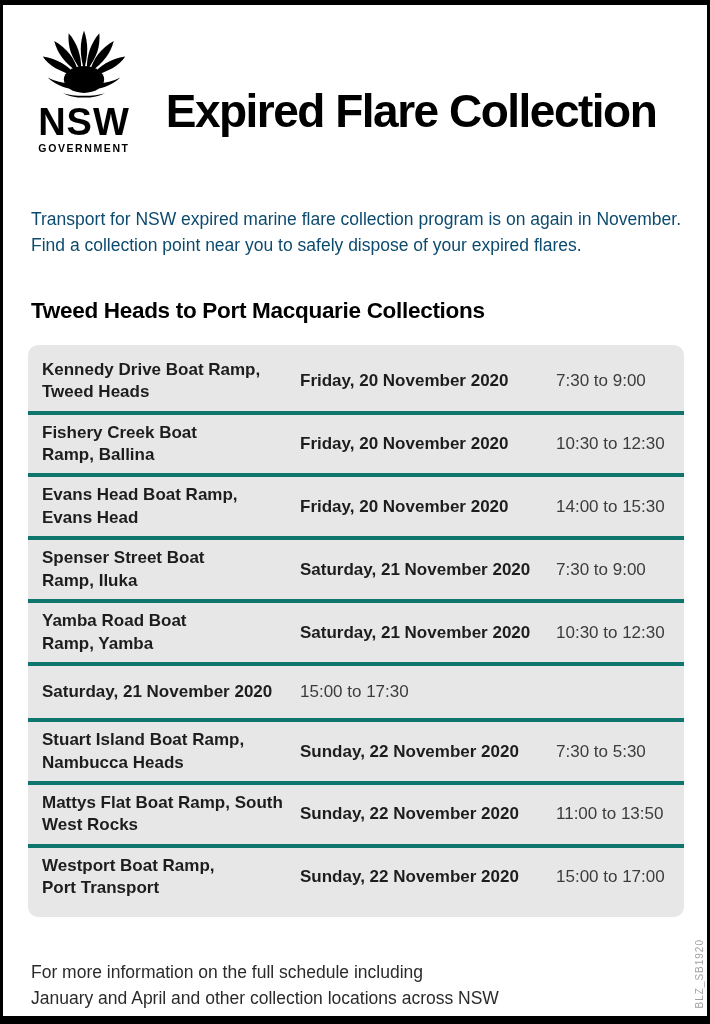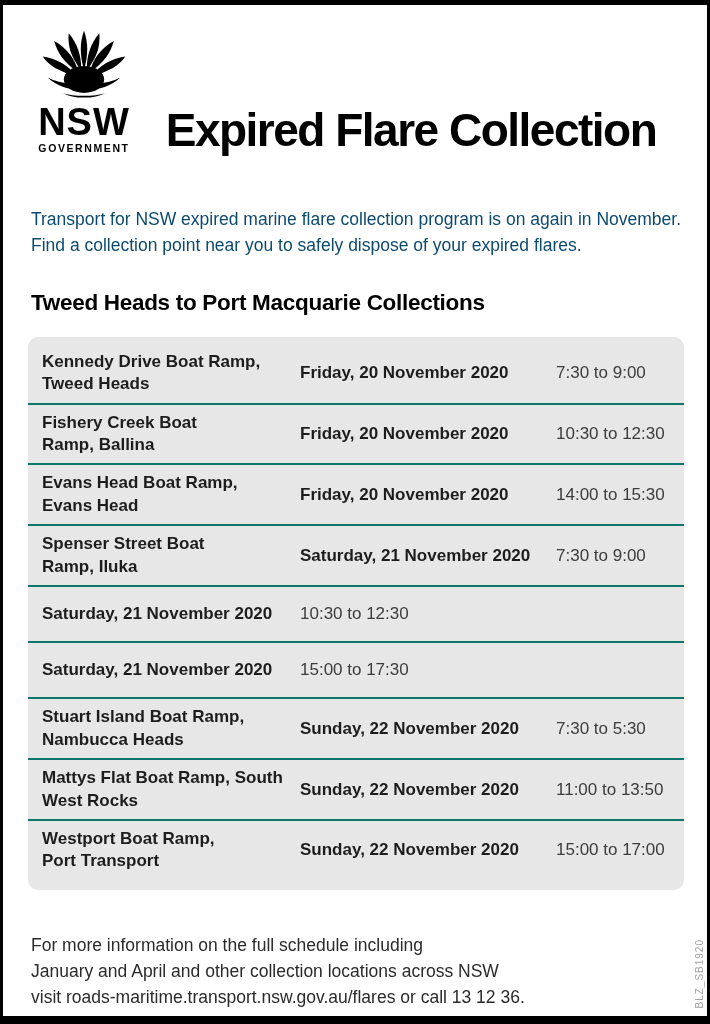--- a/index.html
+++ b/index.html
@@ -14,21 +14,21 @@
     width: 710px;
     height: 1024px;
     background: #ffffff;
     border-style: solid;
     border-color: #000000;
     border-width: 5px 3px 8px 3px;
     padding: 20px 25px 0 25px;
     overflow: hidden;
   }
   
-  .header { display: flex; align-items: flex-end; }
+  .header { display: flex; align-items: flex-start; }
   .logo-block {
     width: 112px;
     flex: 0 0 auto;
     display: flex;
     flex-direction: column;
     align-items: center;
     margin-top: 4px;
   }
   .logo-flower { width: 96px; height: 74px; display: block; }
   .logo-org {
@@ -58,42 +58,42 @@
   
   .intro {
     margin-top: 52px;
     margin-left: 3px;
     font-size: 17.5px;
     line-height: 1.5;
     color: #0c4a6e;
     white-space: pre-line;
   }
   .section-heading {
-    margin-top: 31px;
+    margin-top: 39px;
     margin-left: 3px;
     font-size: 22.5px;
     font-weight: 700;
     letter-spacing: -0.3px;
     color: #000;
   }
   
   .schedule {
     margin-top: 21px;
     width: 656px;
     background: #e7e7e7;
     border-radius: 10px;
     padding: 7px 0 10px 0;
   }
   .schedule-row {
     display: grid;
     grid-template-columns: 258px 256px 1fr;
     align-items: center;
     min-height: 56px;
     padding-left: 14px;
-    border-bottom: 2px solid #0f766e;
+    border-bottom: 4px solid #0f766e;
   }
   .schedule-row:last-child { border-bottom: none; }
   .cell-location {
     font-size: 17px;
     font-weight: 700;
     line-height: 1.32;
     color: #1d1d1d;
     white-space: pre-line;
     padding: 7px 8px 7px 0;
   }
@@ -182,20 +182,22 @@
       <div class="cell-date">Friday, 20 November 2020</div>
       <div class="cell-time">14:00 to 15:30</div>
     </div>
     <div class="schedule-row">
       <div class="cell-location">Spenser Street Boat
 Ramp, Iluka</div>
       <div class="cell-date">Saturday, 21 November 2020</div>
       <div class="cell-time">7:30 to 9:00</div>
     </div>
     <div class="schedule-row">
+      <div class="cell-location">Yamba Road Boat
+Ramp, Yamba</div>
       <div class="cell-date">Saturday, 21 November 2020</div>
       <div class="cell-time">10:30 to 12:30</div>
     </div>
     <div class="schedule-row">
       <div class="cell-date">Saturday, 21 November 2020</div>
       <div class="cell-time">15:00 to 17:30</div>
     </div>
     <div class="schedule-row">
       <div class="cell-location">Stuart Island Boat Ramp,
 Nambucca Heads</div>

